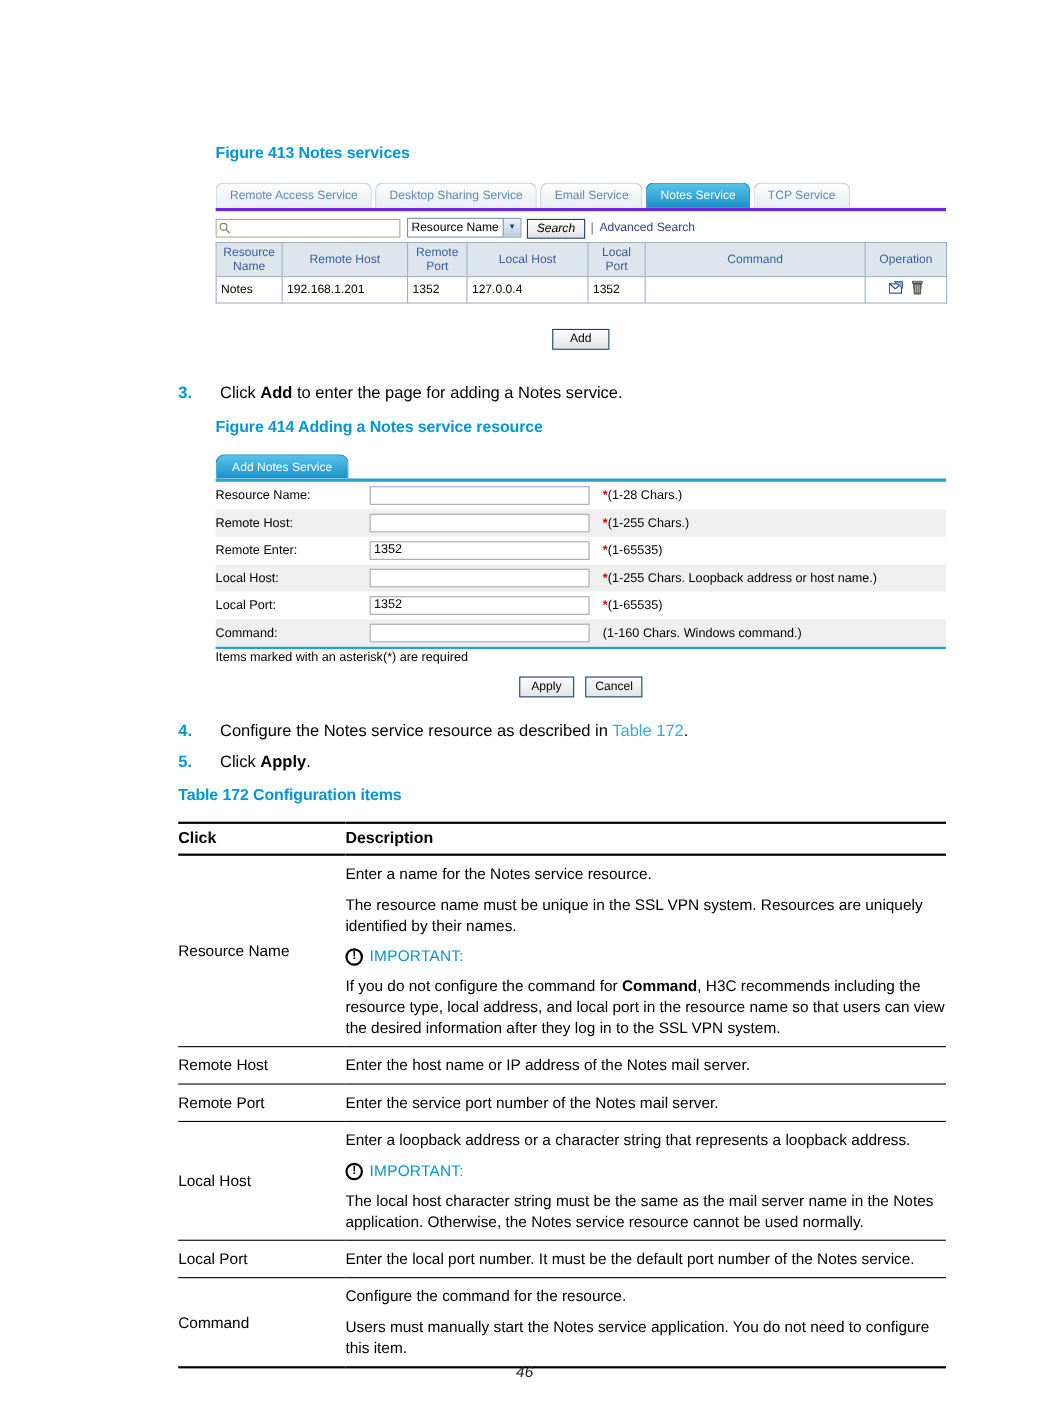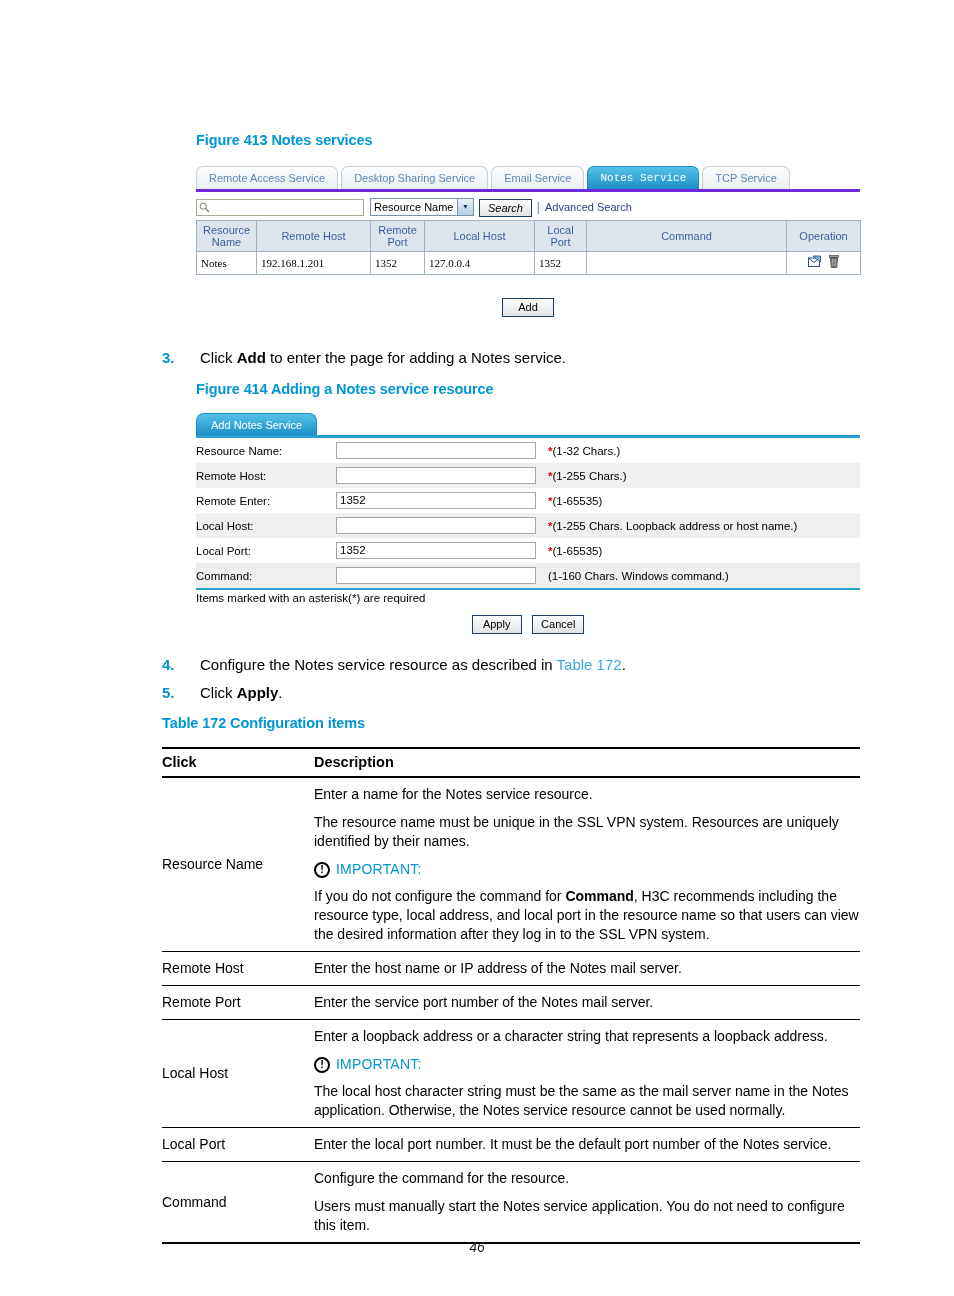--- a/index.html
+++ b/index.html
@@ -78,21 +78,20 @@
     border: 1px solid #c3cfdb;
     border-bottom: none;
     border-radius: 7px 7px 0 0;
     white-space: nowrap;
     box-sizing: border-box;
   }
   .tab.active {
     color: #ffffff;
     background: linear-gradient(#56c3ea, #1b8fc6);
     border-color: #1b8fc6;
-    font-family: Liberation Mono, monospace;
   }
 
   .searchrow {
     height: 26px;
     display: flex;
     align-items: center;
     background: #ffffff;
     padding-top: 2px;
   }
   .searchbox {
@@ -176,21 +175,20 @@
     text-align: center;
     line-height: 12px;
   }
   table.grid td {
     border: 1px solid #9fb2c6;
     padding: 3px 4px;
     color: #000;
     background: #ffffff;
     height: 16px;
     line-height: 13px;
-    font-family: Liberation Serif, serif;
   }
   .opcell { text-align: center; }
   .icon-edit, .icon-del {
     display: inline-block;
     vertical-align: middle;
     margin: 0 2px;
   }
 
   .addbtn-wrap {
     text-align: center;
@@ -465,21 +463,21 @@
       </div>
     </div>
 
     <table class="form">
       <tbody>
           <tr class="odd">
         <td class="lbl">Resource Name:</td>
         <td class="fld">
           <span class="input"></span>
         </td>
-        <td class="hint"><span class="star">*</span><span>(1-32 Chars.)</span></td>
+        <td class="hint"><span class="star">*</span><span>(1-28 Chars.)</span></td>
       </tr>
       <tr class="even">
         <td class="lbl">Remote Host:</td>
         <td class="fld">
           <span class="input"></span>
         </td>
         <td class="hint"><span class="star">*</span><span>(1-255 Chars.)</span></td>
       </tr>
       <tr class="odd">
         <td class="lbl">Remote Enter:</td>

